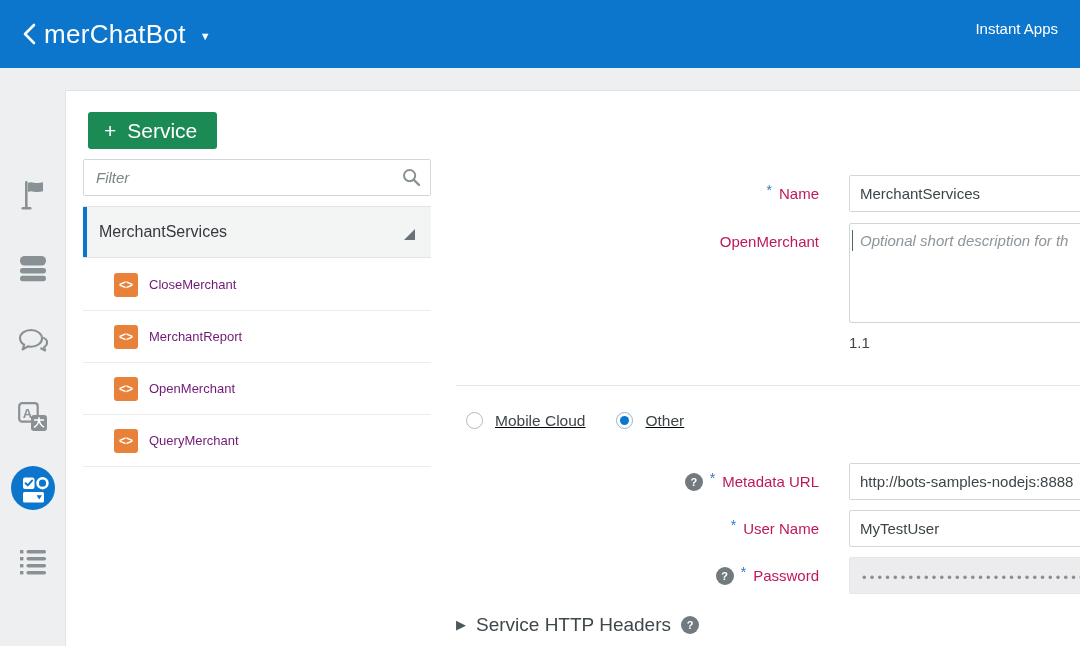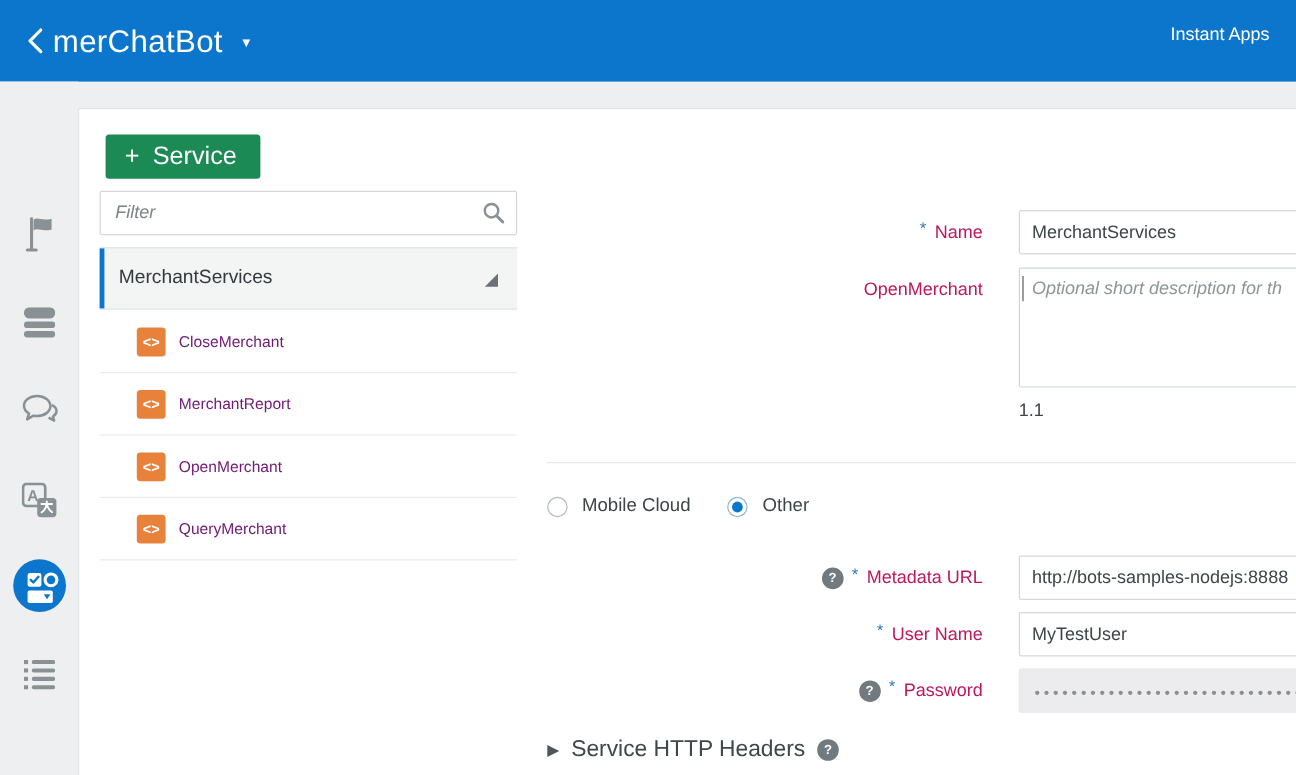--- a/index.html
+++ b/index.html
@@ -96,21 +96,21 @@
   .tarea{
     width:320px;height:100px;box-sizing:border-box;border:1px solid #ccd6dc;border-radius:2px;
     padding:8px 10px;font-size:15px;color:#3d4549;font-family:"Liberation Sans",sans-serif;
     resize:none;outline:none;
   }
   .tarea::placeholder{color:#8d959a;font-style:italic;}
   .caret-line{position:absolute;left:786px;top:139px;width:1px;height:21px;background:#5a6166;}
   .static-val{height:37px;display:flex;align-items:center;font-size:15px;color:#3d4549;}
   .divider{position:absolute;left:390px;right:0;top:294px;height:1px;background:#e5e7e8;}
 
-  .radio-row{position:absolute;left:390px;top:321px;height:19px;display:flex;align-items:flex-end;}
+  .radio-row{position:absolute;left:400px;top:321px;height:19px;display:flex;align-items:flex-start;text-decoration:underline;}
   .radio{width:17px;height:17px;border-radius:50%;box-sizing:border-box;background:#fff;border:1px solid #b3babd;cursor:pointer;flex:none;}
   .radio.sel{border:1px solid #8fb6d2;display:flex;align-items:center;justify-content:center;}
   .radio.sel .dot{width:9px;height:9px;border-radius:50%;background:#0b76cc;}
   .radio-lbl{margin-left:12px;font-size:15.5px;color:#3d4549;cursor:pointer;}
   .radio-gap{width:31px;flex:none;}
 
   .pwd-box{
     width:320px;height:37px;box-sizing:border-box;border:1px solid #e6e7e9;border-radius:2px;
     background:#ececee;display:flex;align-items:center;padding:0 12px;overflow:hidden;
   }

